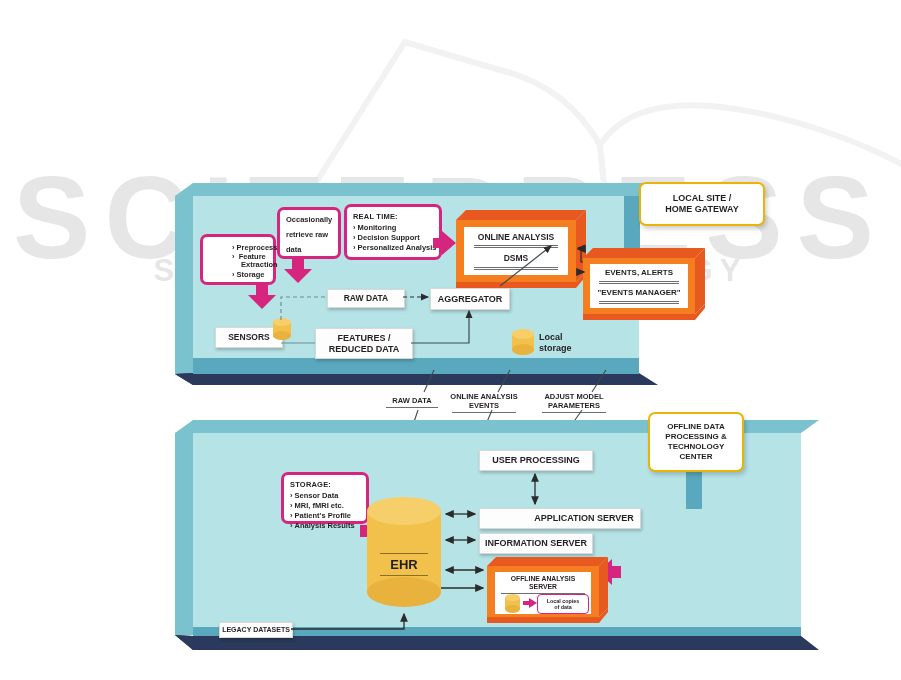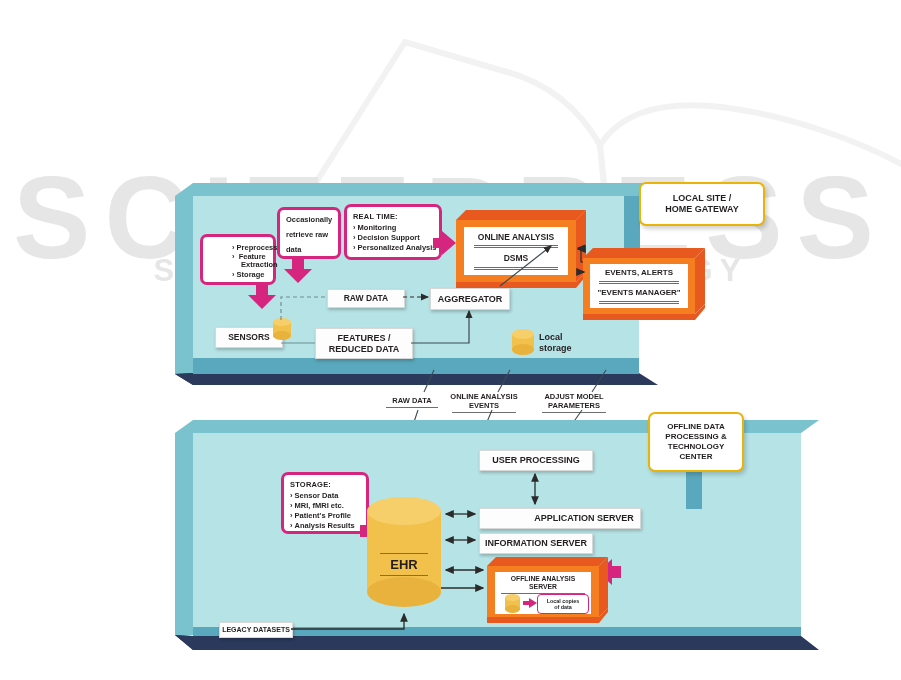--- a/index.html
+++ b/index.html
@@ -272,21 +272,21 @@
 
   <div class="gtag" style="left:648px;top:412px;width:92px;height:56px;font-size:8px;">
     <div>
       <div>OFFLINE DATA</div>
       <div>PROCESSING &amp;</div>
       <div>TECHNOLOGY</div>
       <div>CENTER</div>
     </div>
   </div>
 
-  <div class="mbox" style="left:281px;top:472px;width:88px;height:62px;">
+  <div class="mbox" style="left:281px;top:472px;width:88px;height:52px;">
     <div class="hd">STORAGE:</div>
     <ul>
       <li>Sensor Data</li>
       <li>MRI, fMRI etc.</li>
       <li>Patient's Profile</li>
       <li>Analysis Results</li>
     </ul>
   </div>
   <svg class="ov">
     <polygon points="369,525 369,518 384,531 369,544 369,537 360,537 360,525" fill="#d6257f"></polygon>

